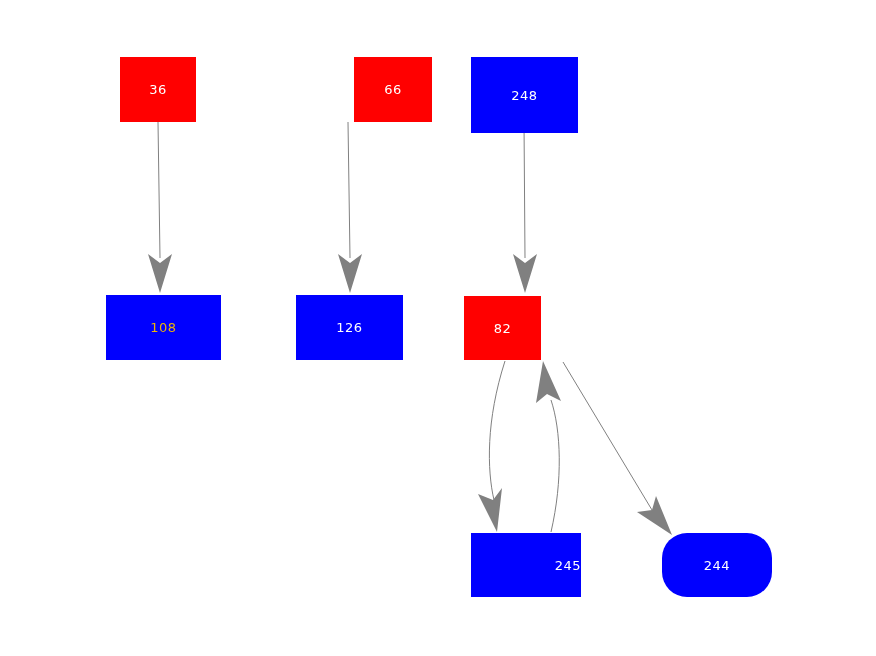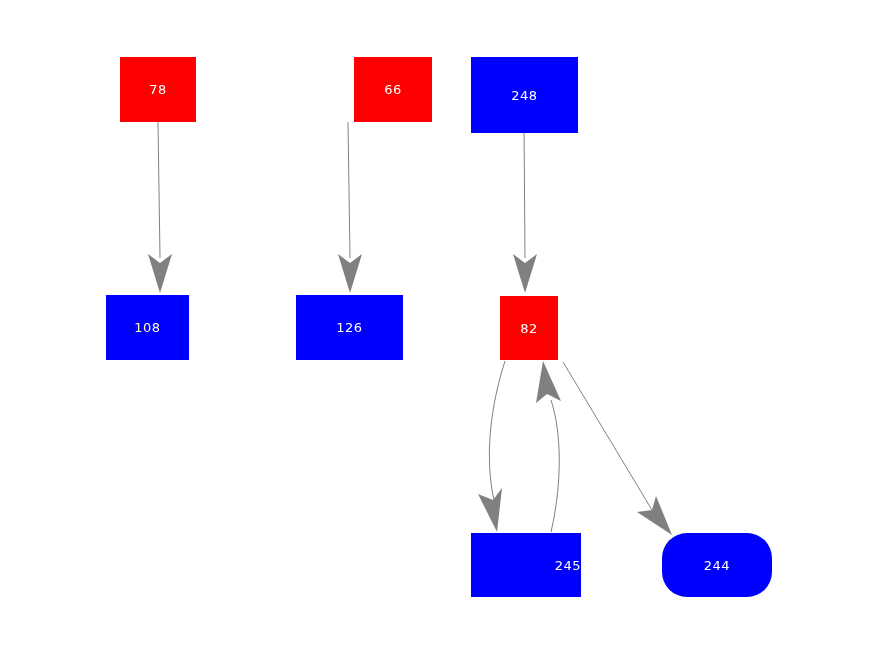--- a/index.html
+++ b/index.html
@@ -73,35 +73,35 @@
       <path d="M 543 361 L 536 403 L 547 394 L 561 401 Z" fill="#808080"></path>
     </g>
 
     <g>
       <path d="M 563 362 L 655 515" stroke="#808080" stroke-width="1" fill="none"></path>
       <path d="M 672 535 L 637 512 L 652 510 L 656 496 Z" fill="#808080"></path>
     </g>
   </svg>
 
   <div class="node" style="left: 120px; top: 57px; width: 76px; height: 65px; background: rgb(255, 0, 0); color: rgb(255, 255, 255);">
-    <span class="node-label">78</span>
+    <span class="node-label">36</span>
   </div>
   <div class="node" style="left: 310px; top: 57px; width: 78px; height: 65px; background: rgb(255, 0, 0); color: rgb(255, 255, 255); margin-left: 44px;">
     <span class="node-label">66</span>
   </div>
   <div class="node" style="left: 471px; top: 57px; width: 107px; height: 76px; background: rgb(0, 0, 255); color: rgb(255, 255, 255);">
     <span class="node-label">248</span>
   </div>
-  <div class="node" style="left: 106px; top: 295px; width: 83px; height: 65px; background: rgb(0, 0, 255); color: #fef9c3;">
+  <div class="node" style="left: 106px; top: 295px; width: 115px; height: 65px; background: rgb(0, 0, 255); color: #eab308;">
     <span class="node-label">108</span>
   </div>
   <div class="node" style="left: 296px; top: 295px; width: 107px; height: 65px; background: rgb(0, 0, 255); color: rgb(255, 255, 255);">
     <span class="node-label">126</span>
   </div>
-  <div class="node" style="left: 500px; top: 296px; width: 58px; height: 64px; background: rgb(255, 0, 0); color: rgb(255, 255, 255);">
+  <div class="node" style="left: 464px; top: 296px; width: 77px; height: 64px; background: rgb(255, 0, 0); color: rgb(255, 255, 255);">
     <span class="node-label">82</span>
   </div>
   <div class="node" style="left: 471px; top: 533px; width: 110px; height: 64px; background: rgb(0, 0, 255); color: rgb(255, 255, 255); justify-content: flex-end;">
     <span class="node-label">245</span>
   </div>
   <div class="node" style="left: 662px; top: 533px; width: 110px; height: 64px; background: rgb(0, 0, 255); color: rgb(255, 255, 255); border-radius: 25px;">
     <span class="node-label">244</span>
   </div>
 
 </div>

